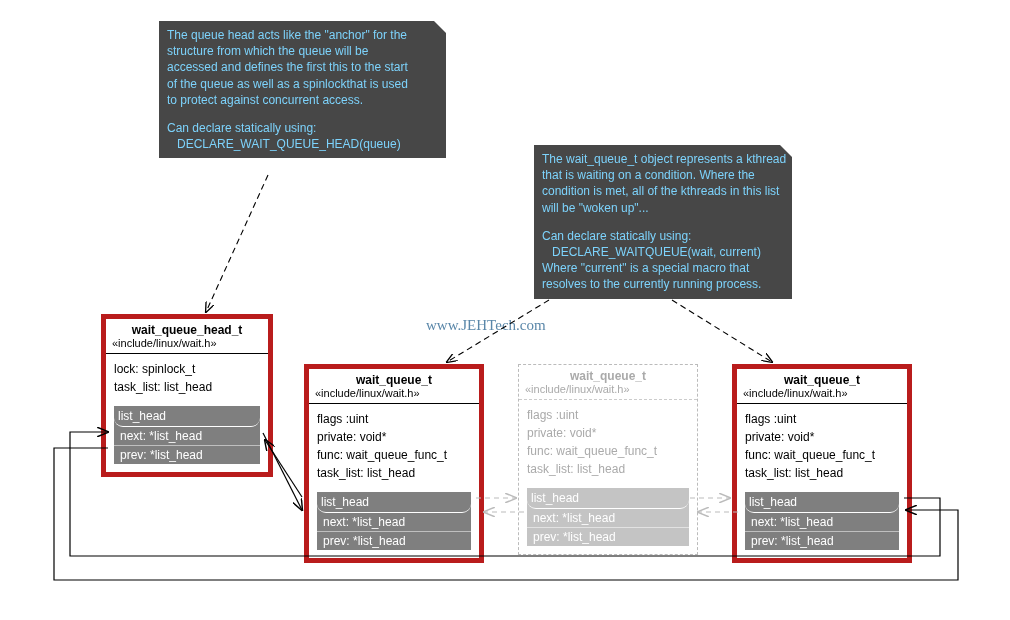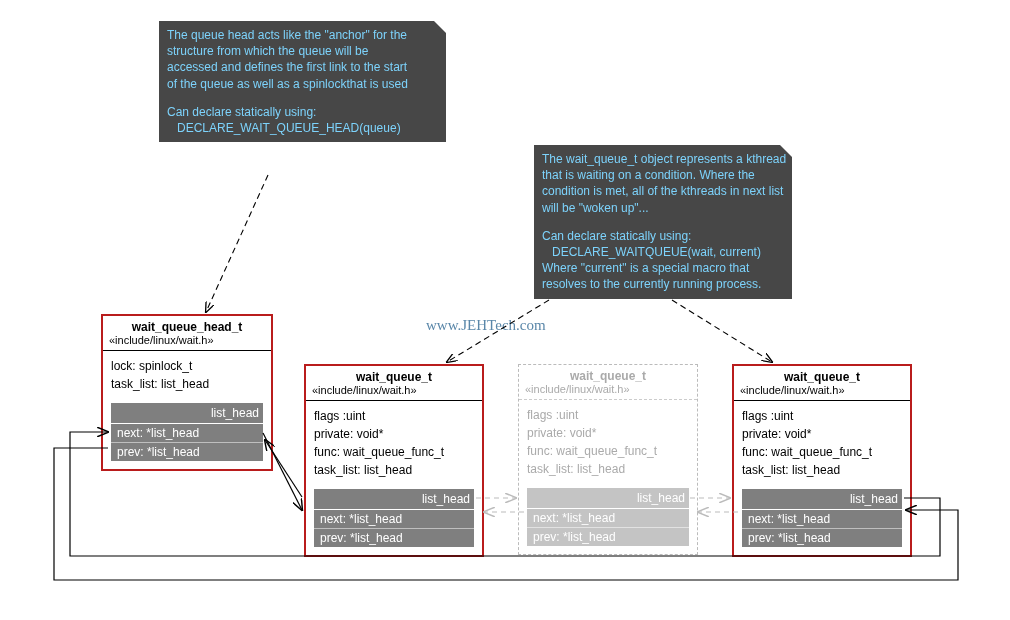--- a/index.html
+++ b/index.html
@@ -33,21 +33,21 @@
     border-style: solid;
     border-width: 0 12px 12px 0;
     border-color: transparent #fff transparent transparent;
   }
   .note-line { white-space: nowrap; }
   .note-indent { padding-left: 10px; }
   .note-gap { height: 12px; }
 
   .classbox {
     position: absolute;
-    border: 2px solid #b91c1c;
+    border: 5px solid #b91c1c;
     background: #fff;
   }
   .classbox.faded {
     border: 1px dashed #bbb;
   }
   .class-title {
     text-align: center;
     font-weight: bold;
     padding: 4px 6px 0 6px;
   }
@@ -66,23 +66,24 @@
     line-height: 1.5;
   }
 
   .listhead {
     margin: 4px 8px 8px 8px;
     background: #7f7f7f;
     color: #fff;
   }
   .listhead.faded { background: #c4c4c4; }
   .listhead-title {
-    text-align: right;
+    text-align: left;
     padding: 3px 4px;
     border-bottom: 1px solid #fff;
+    border-radius: 9px;
   }
   .listhead-row {
     padding: 2px 6px;
   }
   .listhead-row + .listhead-row {
     border-top: 1px solid rgba(255,255,255,0.5);
   }
 
   .watermark {
     position: absolute;
@@ -100,31 +101,32 @@
   }
 </style>
 </head>
 <body>
 
 <div class="canvas">
 
   <div class="note" style="left:159px; top:21px; width:287px;">
     <div class="note-line">The queue head acts like the "anchor" for the</div>
     <div class="note-line">structure from which the queue will be</div>
-    <div class="note-line">accessed and defines the first link to the start</div>
+    <div class="note-line">accessed and defines the first this to the start</div>
     <div class="note-line">of the queue as well as a spinlockthat is used</div>
+    <div class="note-line">to protect against concurrent access.</div>
     <div class="note-gap"></div>
     <div class="note-line">Can declare statically using:</div>
     <div class="note-line note-indent">DECLARE_WAIT_QUEUE_HEAD(queue)</div>
   </div>
 
   <div class="note" style="left:534px; top:145px; width:258px;">
     <div class="note-line">The wait_queue_t object represents a kthread</div>
     <div class="note-line">that is waiting on a condition. Where the</div>
-    <div class="note-line">condition is met, all of the kthreads in next list</div>
+    <div class="note-line">condition is met, all of the kthreads in this list</div>
     <div class="note-line">will be "woken up"...</div>
     <div class="note-gap"></div>
     <div class="note-line">Can declare statically using:</div>
     <div class="note-line note-indent">DECLARE_WAITQUEUE(wait, current)</div>
     <div class="note-line">Where "current" is a special macro that</div>
     <div class="note-line">resolves to the currently running process.</div>
   </div>
 
   <div class="classbox" style="left:101px; top:314px; width:172px;">
     <div class="class-title">wait_queue_head_t</div>

